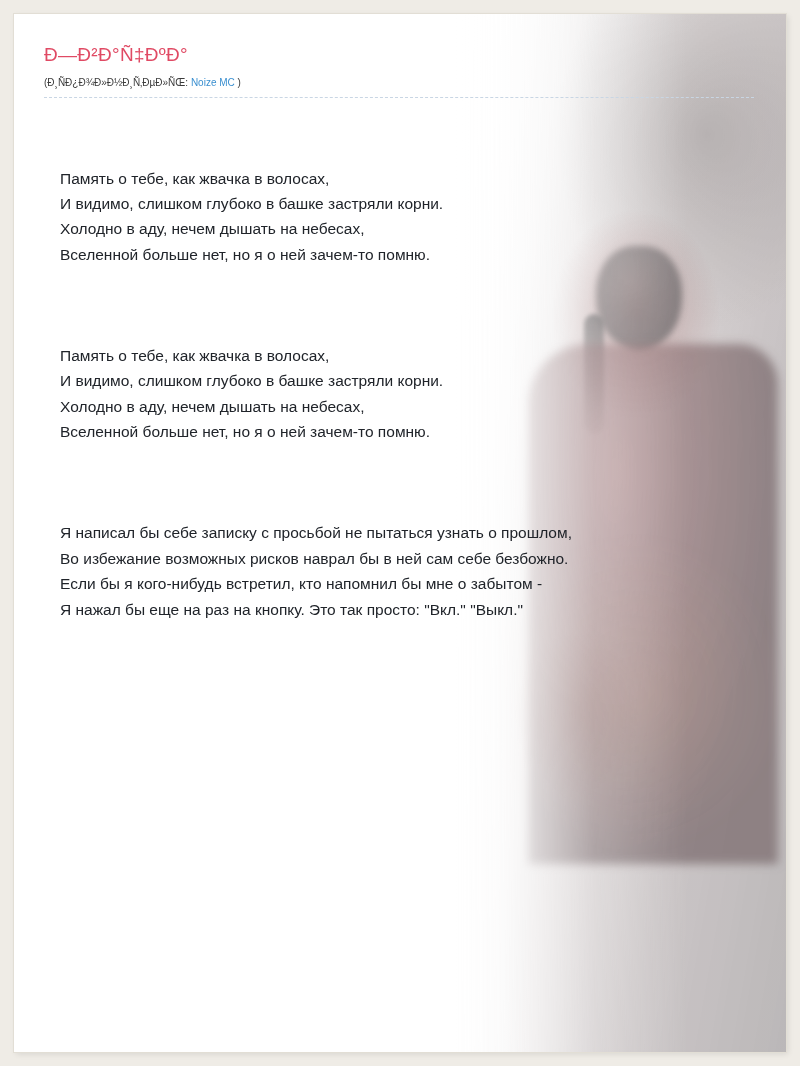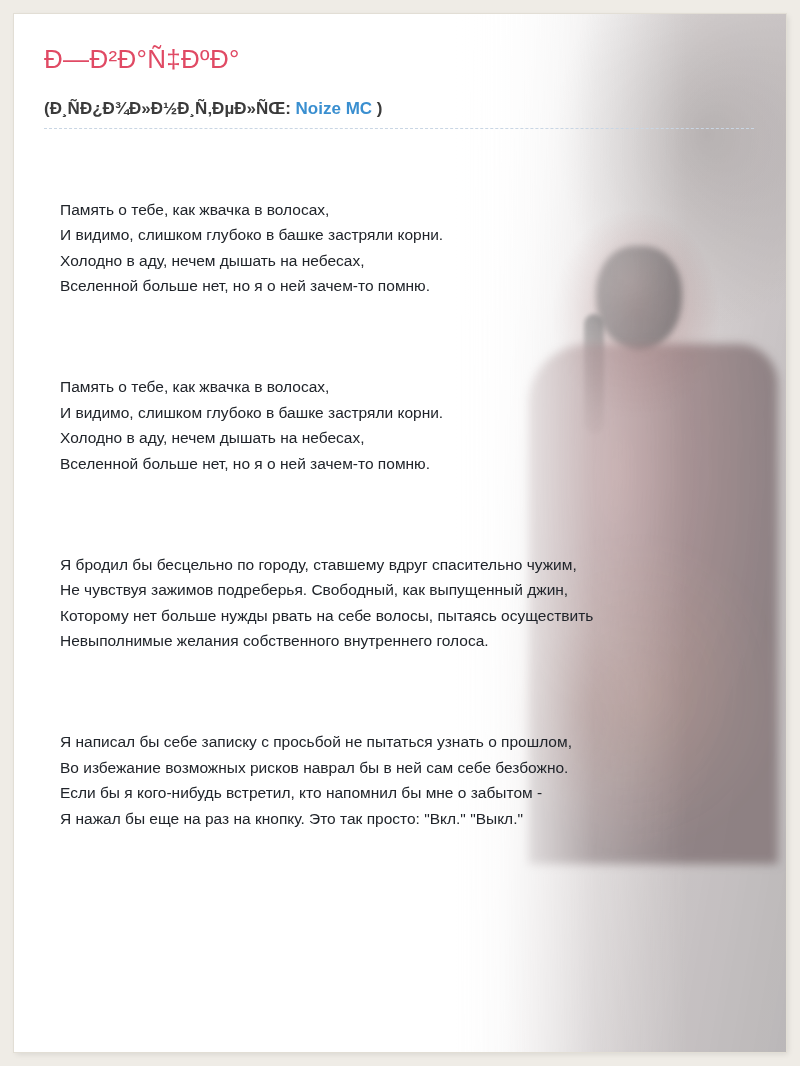--- a/index.html
+++ b/index.html
@@ -89,34 +89,33 @@
   .content {
     position: absolute;
     left: 0; top: 0;
     width: 772px;
     height: 1038px;
     padding: 30px 32px 0 30px;
     box-sizing: border-box;
   }
 
   .song-title {
-    font-size: 26px;
+    font-size: 19px;
     color: #e04a64;
     letter-spacing: 0.3px;
-    margin: 0 0 24px 0;
+    margin: 0 0 10px 0;
     font-weight: normal;
     line-height: 1.2;
   }
   .performer-line {
-    font-size: 17px;
+    font-size: 10px;
     color: #3b3b3b;
     padding-bottom: 9px;
     border-bottom: 1px dashed #c9d6e4;
     margin-bottom: 17px;
-    font-weight: bold;
   }
   .performer-line a {
     color: #3a8fd0;
     text-decoration: none;
   }
 
   .lyrics {
     font-size: 15.5px;
     line-height: 25.4px;
     color: #20242a;
@@ -151,24 +150,20 @@
 
     <div class="lyrics">
       <p class="stanza">Память о тебе, как жвачка в волосах,
 И видимо, слишком глубоко в башке застряли корни.
 Холодно в аду, нечем дышать на небесах,
 Вселенной больше нет, но я о ней зачем-то помню.</p>
       <p class="stanza">Память о тебе, как жвачка в волосах,
 И видимо, слишком глубоко в башке застряли корни.
 Холодно в аду, нечем дышать на небесах,
 Вселенной больше нет, но я о ней зачем-то помню.</p>
-      <p class="stanza">Я бродил бы бесцельно по городу, ставшему вдруг спасительно чужим,
-Не чувствуя зажимов подреберья. Свободный, как выпущенный джин,
-Которому нет больше нужды рвать на себе волосы, пытаясь осуществить
-Невыполнимые желания собственного внутреннего голоса.</p>
       <p class="stanza">Я написал бы себе записку с просьбой не пытаться узнать о прошлом,
 Во избежание возможных рисков наврал бы в ней сам себе безбожно.
 Если бы я кого-нибудь встретил, кто напомнил бы мне о забытом -
 Я нажал бы еще на раз на кнопку. Это так просто: "Вкл." "Выкл."</p>
       
       
     </div>
 
   </div>
 </div>

